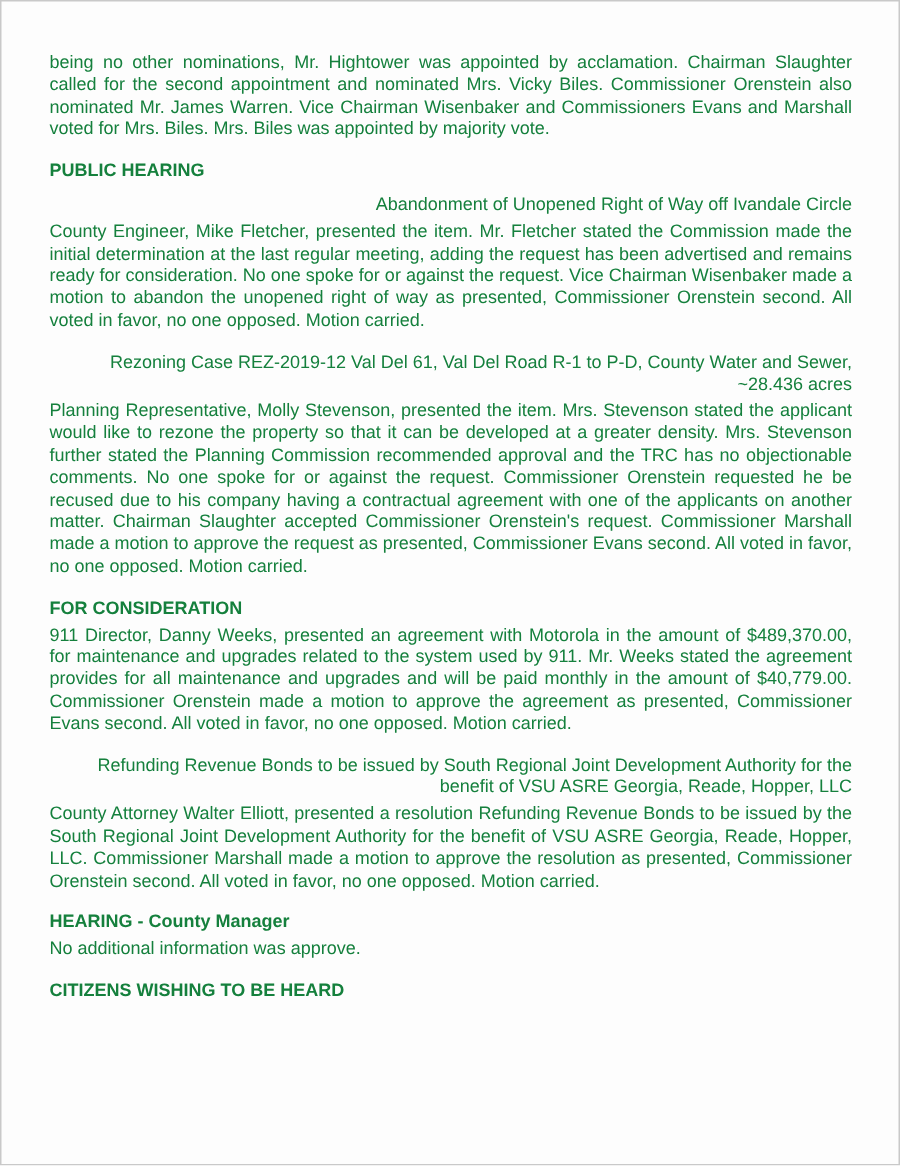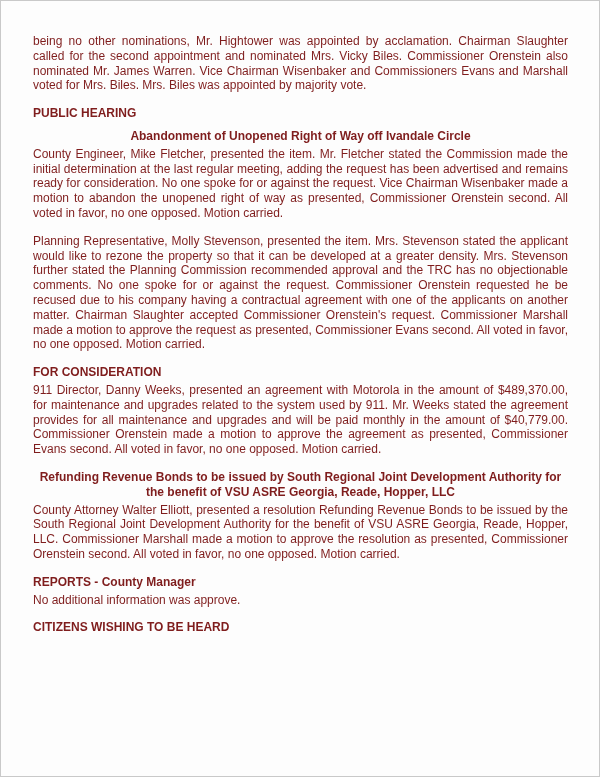--- a/index.html
+++ b/index.html
@@ -11,64 +11,65 @@
     position: relative;
     width: 600px;
     height: 777px;
     box-sizing: border-box;
     background: #fdfdfd;
     border: 1px solid #c9c9c9;
     padding: 33px 31px 20px 32px;
     font-family: "Liberation Sans", "DejaVu Sans", sans-serif;
     font-size: 12px;
     line-height: 14.8px;
-    color: #7f1d1d;
+    color: #15803d;
     overflow: hidden;
   }
   .para {
     margin: 0 0 13px 0;
     text-align: justify;
   }
   .h1 {
     margin: 8px 0 3px 0;
     font-weight: bold;
   }
   .h2 {
     margin: 8px 0 3px 0;
-    font-weight: bold;
-    text-align: center;
+    font-weight: normal;
+    text-align: right;
   }
   .spaced {
     margin-top: 7px;
   }
 </style>
 </head>
 <body>
 
 <div class="page">
 
   <p class="para">being no other nominations, Mr. Hightower was appointed by acclamation.  Chairman Slaughter called for the second appointment and nominated Mrs. Vicky Biles.  Commissioner Orenstein also nominated Mr. James Warren.  Vice Chairman Wisenbaker and Commissioners Evans and Marshall voted for Mrs. Biles.  Mrs. Biles was appointed by majority vote.</p>
 
   <div class="h1">PUBLIC HEARING</div>
 
   <div class="h2">Abandonment of Unopened Right of Way off Ivandale Circle</div>
 
   <p class="para">County Engineer, Mike Fletcher, presented the item.  Mr. Fletcher stated the Commission made the initial determination at the last regular meeting, adding the request has been advertised and remains ready for consideration.  No one spoke for or against the request.  Vice Chairman Wisenbaker made a motion to abandon the unopened right of way as presented, Commissioner Orenstein second.  All voted in favor, no one opposed.  Motion carried.</p>
 
+  <div class="h2">Rezoning Case REZ-2019-12 Val Del 61, Val Del Road R-1 to P-D, County Water and Sewer, ~28.436 acres</div>
 
   <p class="para">Planning Representative, Molly Stevenson, presented the item.  Mrs. Stevenson stated the applicant would like to rezone the property so that it can be developed at a greater density.  Mrs. Stevenson further stated the Planning Commission recommended approval and the TRC has no objectionable comments.  No one spoke for or against the request.  Commissioner Orenstein requested he be recused due to his company having a contractual agreement with one of the applicants on another matter.  Chairman Slaughter accepted Commissioner Orenstein's request.  Commissioner Marshall made a motion to approve the request as presented, Commissioner Evans second.  All voted in favor, no one opposed.  Motion carried.</p>
 
   <div class="h1">FOR CONSIDERATION</div>
 
 
   <p class="para">911 Director, Danny Weeks, presented an agreement with Motorola in the amount of $489,370.00, for maintenance and upgrades related to the system used by 911.  Mr. Weeks stated the agreement provides for all maintenance and upgrades and will be paid monthly in the amount of $40,779.00.  Commissioner Orenstein made a motion to approve the agreement as presented, Commissioner Evans second.  All voted in favor, no one opposed.  Motion carried.</p>
 
   <div class="h2">Refunding Revenue Bonds to be issued by South Regional Joint Development Authority for the benefit of VSU ASRE Georgia, Reade, Hopper, LLC</div>
 
   <p class="para">County Attorney Walter Elliott, presented a resolution Refunding Revenue Bonds to be issued by the South Regional Joint Development Authority for the benefit of VSU ASRE Georgia, Reade, Hopper, LLC.  Commissioner Marshall made a motion to approve the resolution as presented, Commissioner Orenstein second.  All voted in favor, no one opposed.  Motion carried.</p>
 
-  <div class="h1">REPORTS - County Manager</div>
+  <div class="h1">HEARING - County Manager</div>
 
   <p class="para">No additional information was approve.</p>
 
   <div class="h1 spaced">CITIZENS WISHING TO BE HEARD</div>
 
 </div>
 
 </body></html>

